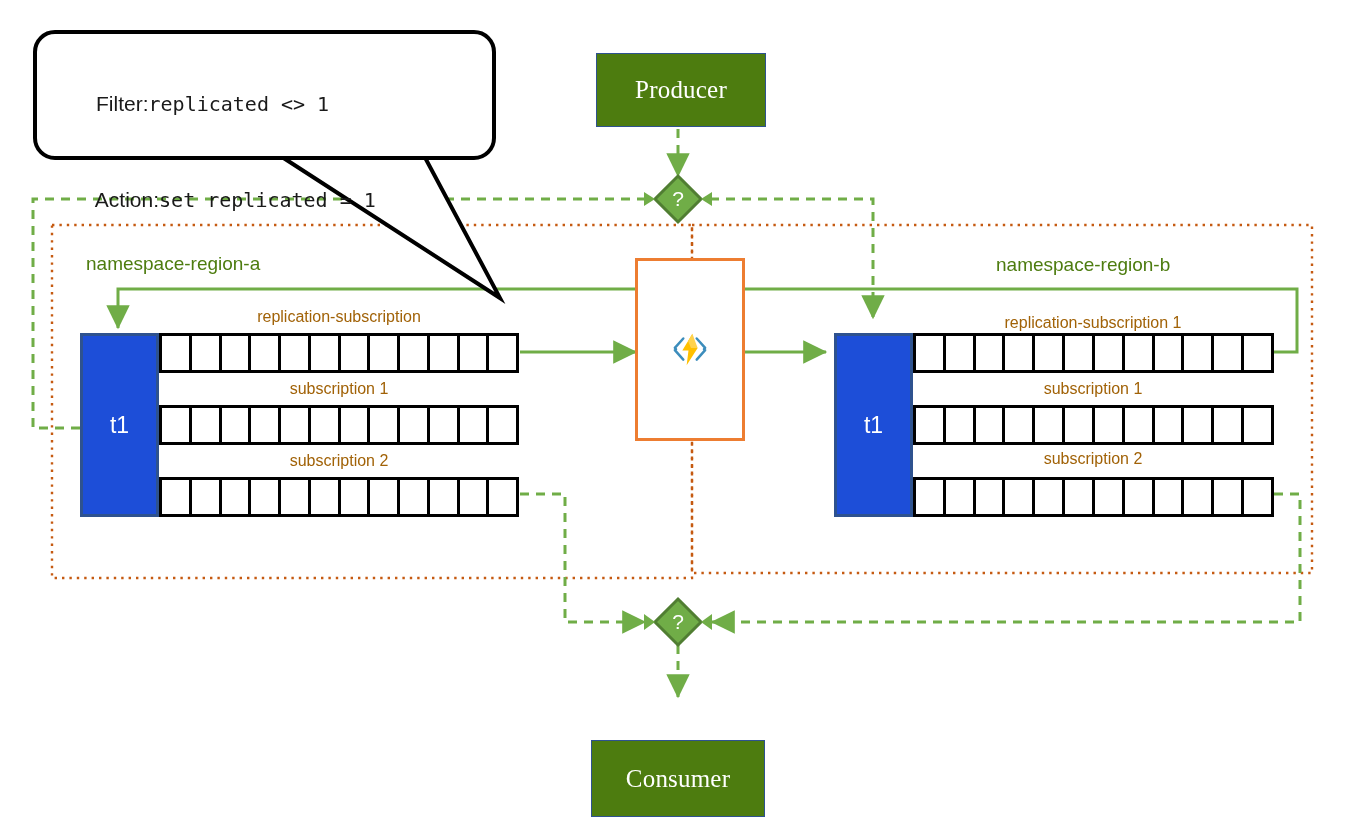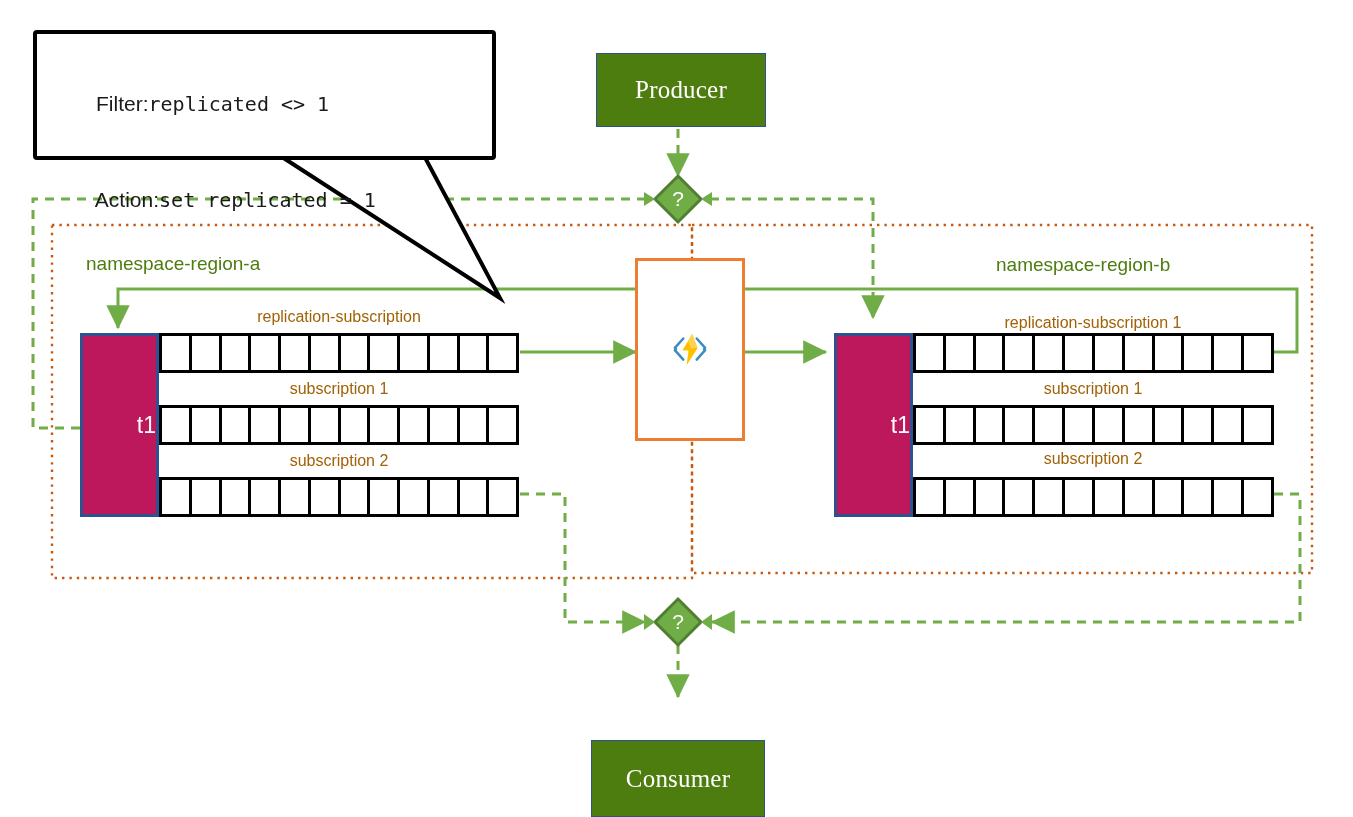--- a/index.html
+++ b/index.html
@@ -34,21 +34,21 @@
     align-items: center;
     justify-content: center;
     font-size: 25px;
     font-family: Liberation Serif, serif;
     letter-spacing: 0.2px;
   }
 
   
   .callout-box {
     border: 4px solid #000000;
-    border-radius: 4px;
+    border-radius: 22px;
     background: #ffffff;
     box-sizing: border-box;
     padding: 22px 22px 10px 24px;
   }
   .callout-line {
     font-size: 21px;
     color: #1a1a1a;
     line-height: 1.52;
     white-space: pre;
   }
@@ -59,27 +59,27 @@
 
   
   .ns-title {
     font-size: 19px;
     color: #4d7c0f;
     white-space: nowrap;
   }
 
   
   .topic {
-    background: #be185d;
+    background: #1d4ed8;
     border: 3px solid #2E528F;
     box-sizing: border-box;
     color: #ffffff;
     display: flex;
     align-items: center;
-    justify-content: flex-end;
+    justify-content: center;
     font-size: 23px;
   }
 
   
   .queue {
     display: flex;
     box-sizing: border-box;
     border: 3px solid #000000;
     background: #ffffff;
   }

